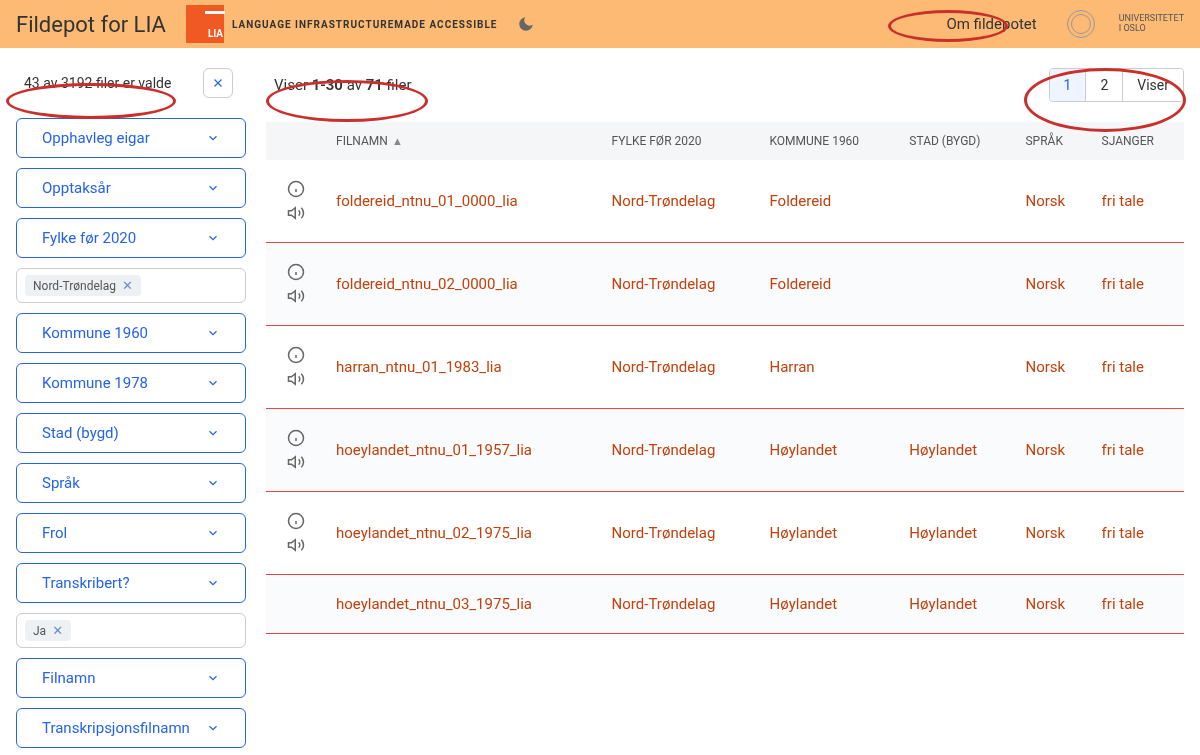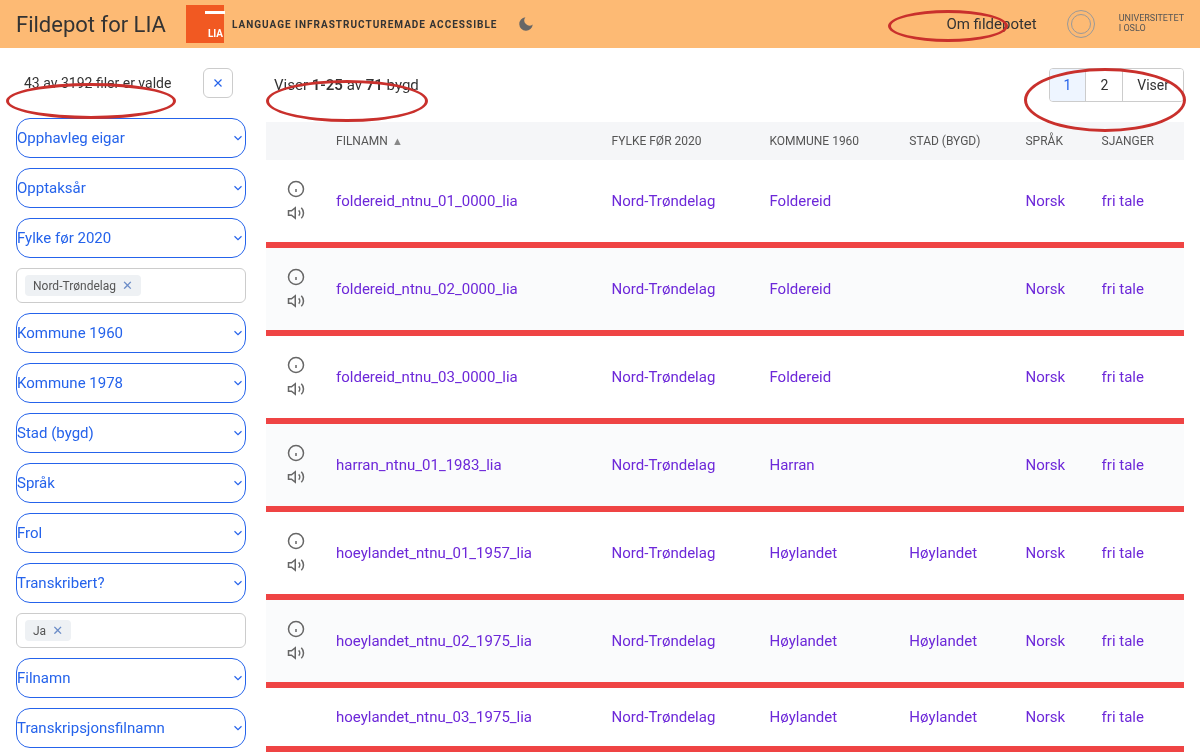--- a/index.html
+++ b/index.html
@@ -31,30 +31,30 @@
     
     .content-top { display: flex; align-items: center; margin-bottom: 20px; }
     .showing-text { font-size: 15px; color: #333; padding: 4px 8px; }
     .showing-text b { font-weight: 600; }
     .pagination { margin-left: auto; display: flex; border: 1px solid #ccc; border-radius: 4px; overflow: hidden; }
     .page-btn { padding: 8px 14px; border-right: 1px solid #ccc; background: #fff; cursor: pointer; font-size: 14px; }
     .page-btn:last-child { border-right: none; }
     .page-btn.active { background: #eef5ff; color: #2563eb; }
     
     
-    .filter-btn { width: 100%; border: 1px solid #2563eb; border-radius: 14px; background: #fff; padding: 10px 0; margin-bottom: 10px; display: flex; align-items: center; justify-content: space-between; cursor: pointer; color: #2563eb; font-size: 15px; }
+    .filter-btn { width: 100%; border: 1px solid #2563eb; border-radius: 6px; background: #fff; padding: 10px 25px; margin-bottom: 10px; display: flex; align-items: center; justify-content: space-between; cursor: pointer; color: #2563eb; font-size: 15px; }
     .filter-btn .chev { color: #2563eb; }
     .filter-chip-row { border: 1px solid #ccc; border-radius: 6px; background: #fff; padding: 6px 8px; margin-bottom: 10px; display: flex; gap: 6px; flex-wrap: wrap; }
     .chip { background: #eef1f4; border-radius: 4px; padding: 3px 8px; display: flex; align-items: center; gap: 6px; font-size: 12px; color: #555; }
     .chip-x { color: #6b8cc7; cursor: pointer; font-size: 13px; }
     
     
     .table { width: 100%; border-collapse: collapse; }
     .table th { text-align: left; padding: 12px 10px; font-size: 12px; font-weight: 400; color: #555; text-transform: uppercase; background: #f5f6f8; }
-    .table td { padding: 20px 10px; font-size: 15px; color: #6d28d9; border-bottom: 6px solid #ef4444; }
+    .table td { padding: 20px 10px; font-size: 15px; color: #c2410c; border-bottom: 1px solid #ef4444; }
     .table tr:nth-child(even) td { background: #fafbfc; }
     .icon-cell { width: 60px; text-align: center; }
     .icon-stack { display: flex; flex-direction: column; gap: 6px; align-items: center; color: #666; }
     .sort-arrow { color: #888; font-size: 11px; margin-left: 4px; }
     
     
     .circle { position: absolute; border: 3px solid #c9302c; border-radius: 50%; pointer-events: none; }
     
     svg { display: block; }
   </style>
@@ -194,21 +194,21 @@
             </svg>
           </span>
         </div>
       </div>
 
   </div>
 
   <div class="content">
     <div class="content-top">
       <span class="showing-text">
-        <span>Viser </span><b>1-25</b><span> av </span><b>71</b><span> bygd</span>
+        <span>Viser </span><b>1-30</b><span> av </span><b>71</b><span> filer</span>
       </span>
       <div class="pagination">
         <div class="page-btn active">1</div>
         <div class="page-btn">2</div>
         <div class="page-btn">Viser</div>
       </div>
     </div>
 
     <table class="table">
       <thead>
@@ -266,39 +266,20 @@
               <div class="icon-stack">
                 <svg width="18" height="18" viewBox="0 0 24 24" fill="none" stroke="currentColor" stroke-width="2">
                   <circle cx="12" cy="12" r="10"></circle>
                   <path d="M12 16v-4M12 8h.01"></path>
                 </svg>
                 <svg width="18" height="18" viewBox="0 0 24 24" fill="none" stroke="currentColor" stroke-width="2">
                   <path d="M11 5L6 9H2v6h4l5 4V5zM15.54 8.46a5 5 0 0 1 0 7.07M19.07 4.93a10 10 0 0 1 0 14.14"></path>
                 </svg>
               </div>
             </td>
-            <td>foldereid_ntnu_03_0000_lia</td>
-            <td>Nord-Trøndelag</td>
-            <td>Foldereid</td>
-            <td></td>
-            <td>Norsk</td>
-            <td>fri tale</td>
-          </tr>
-          <tr>
-            <td class="icon-cell">
-              <div class="icon-stack">
-                <svg width="18" height="18" viewBox="0 0 24 24" fill="none" stroke="currentColor" stroke-width="2">
-                  <circle cx="12" cy="12" r="10"></circle>
-                  <path d="M12 16v-4M12 8h.01"></path>
-                </svg>
-                <svg width="18" height="18" viewBox="0 0 24 24" fill="none" stroke="currentColor" stroke-width="2">
-                  <path d="M11 5L6 9H2v6h4l5 4V5zM15.54 8.46a5 5 0 0 1 0 7.07M19.07 4.93a10 10 0 0 1 0 14.14"></path>
-                </svg>
-              </div>
-            </td>
             <td>harran_ntnu_01_1983_lia</td>
             <td>Nord-Trøndelag</td>
             <td>Harran</td>
             <td></td>
             <td>Norsk</td>
             <td>fri tale</td>
           </tr>
           <tr>
             <td class="icon-cell">
               <div class="icon-stack">

